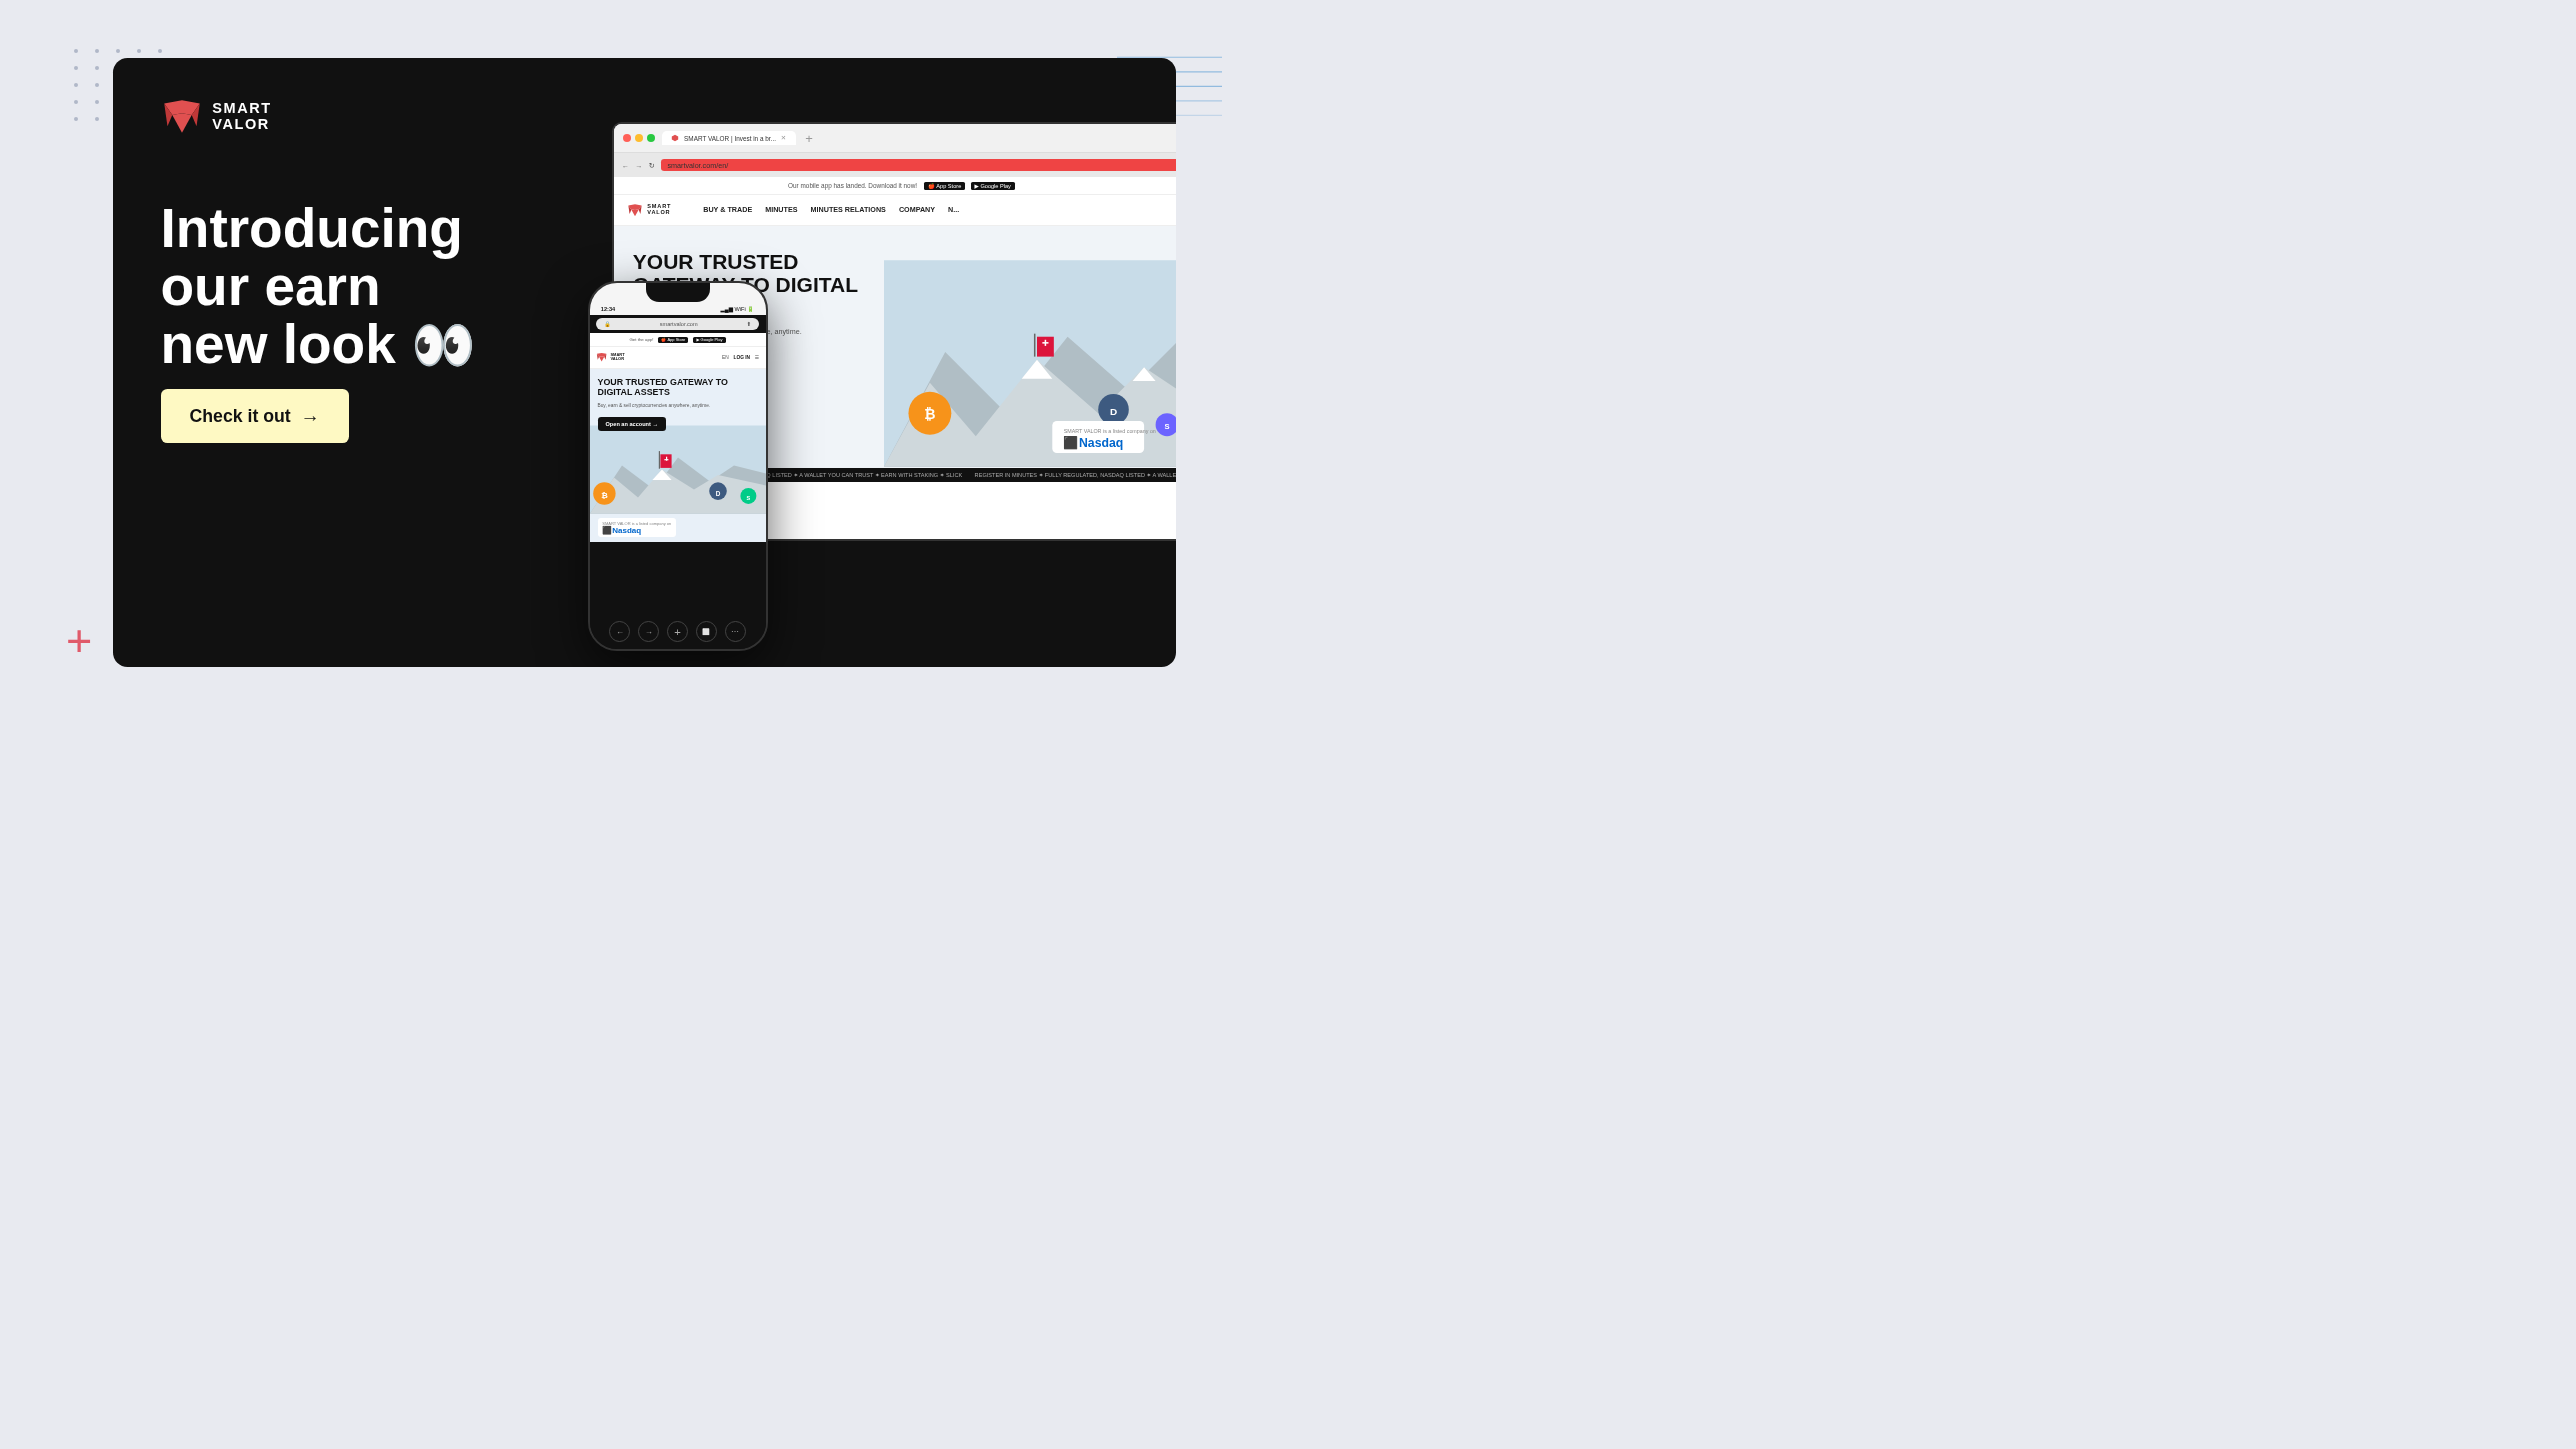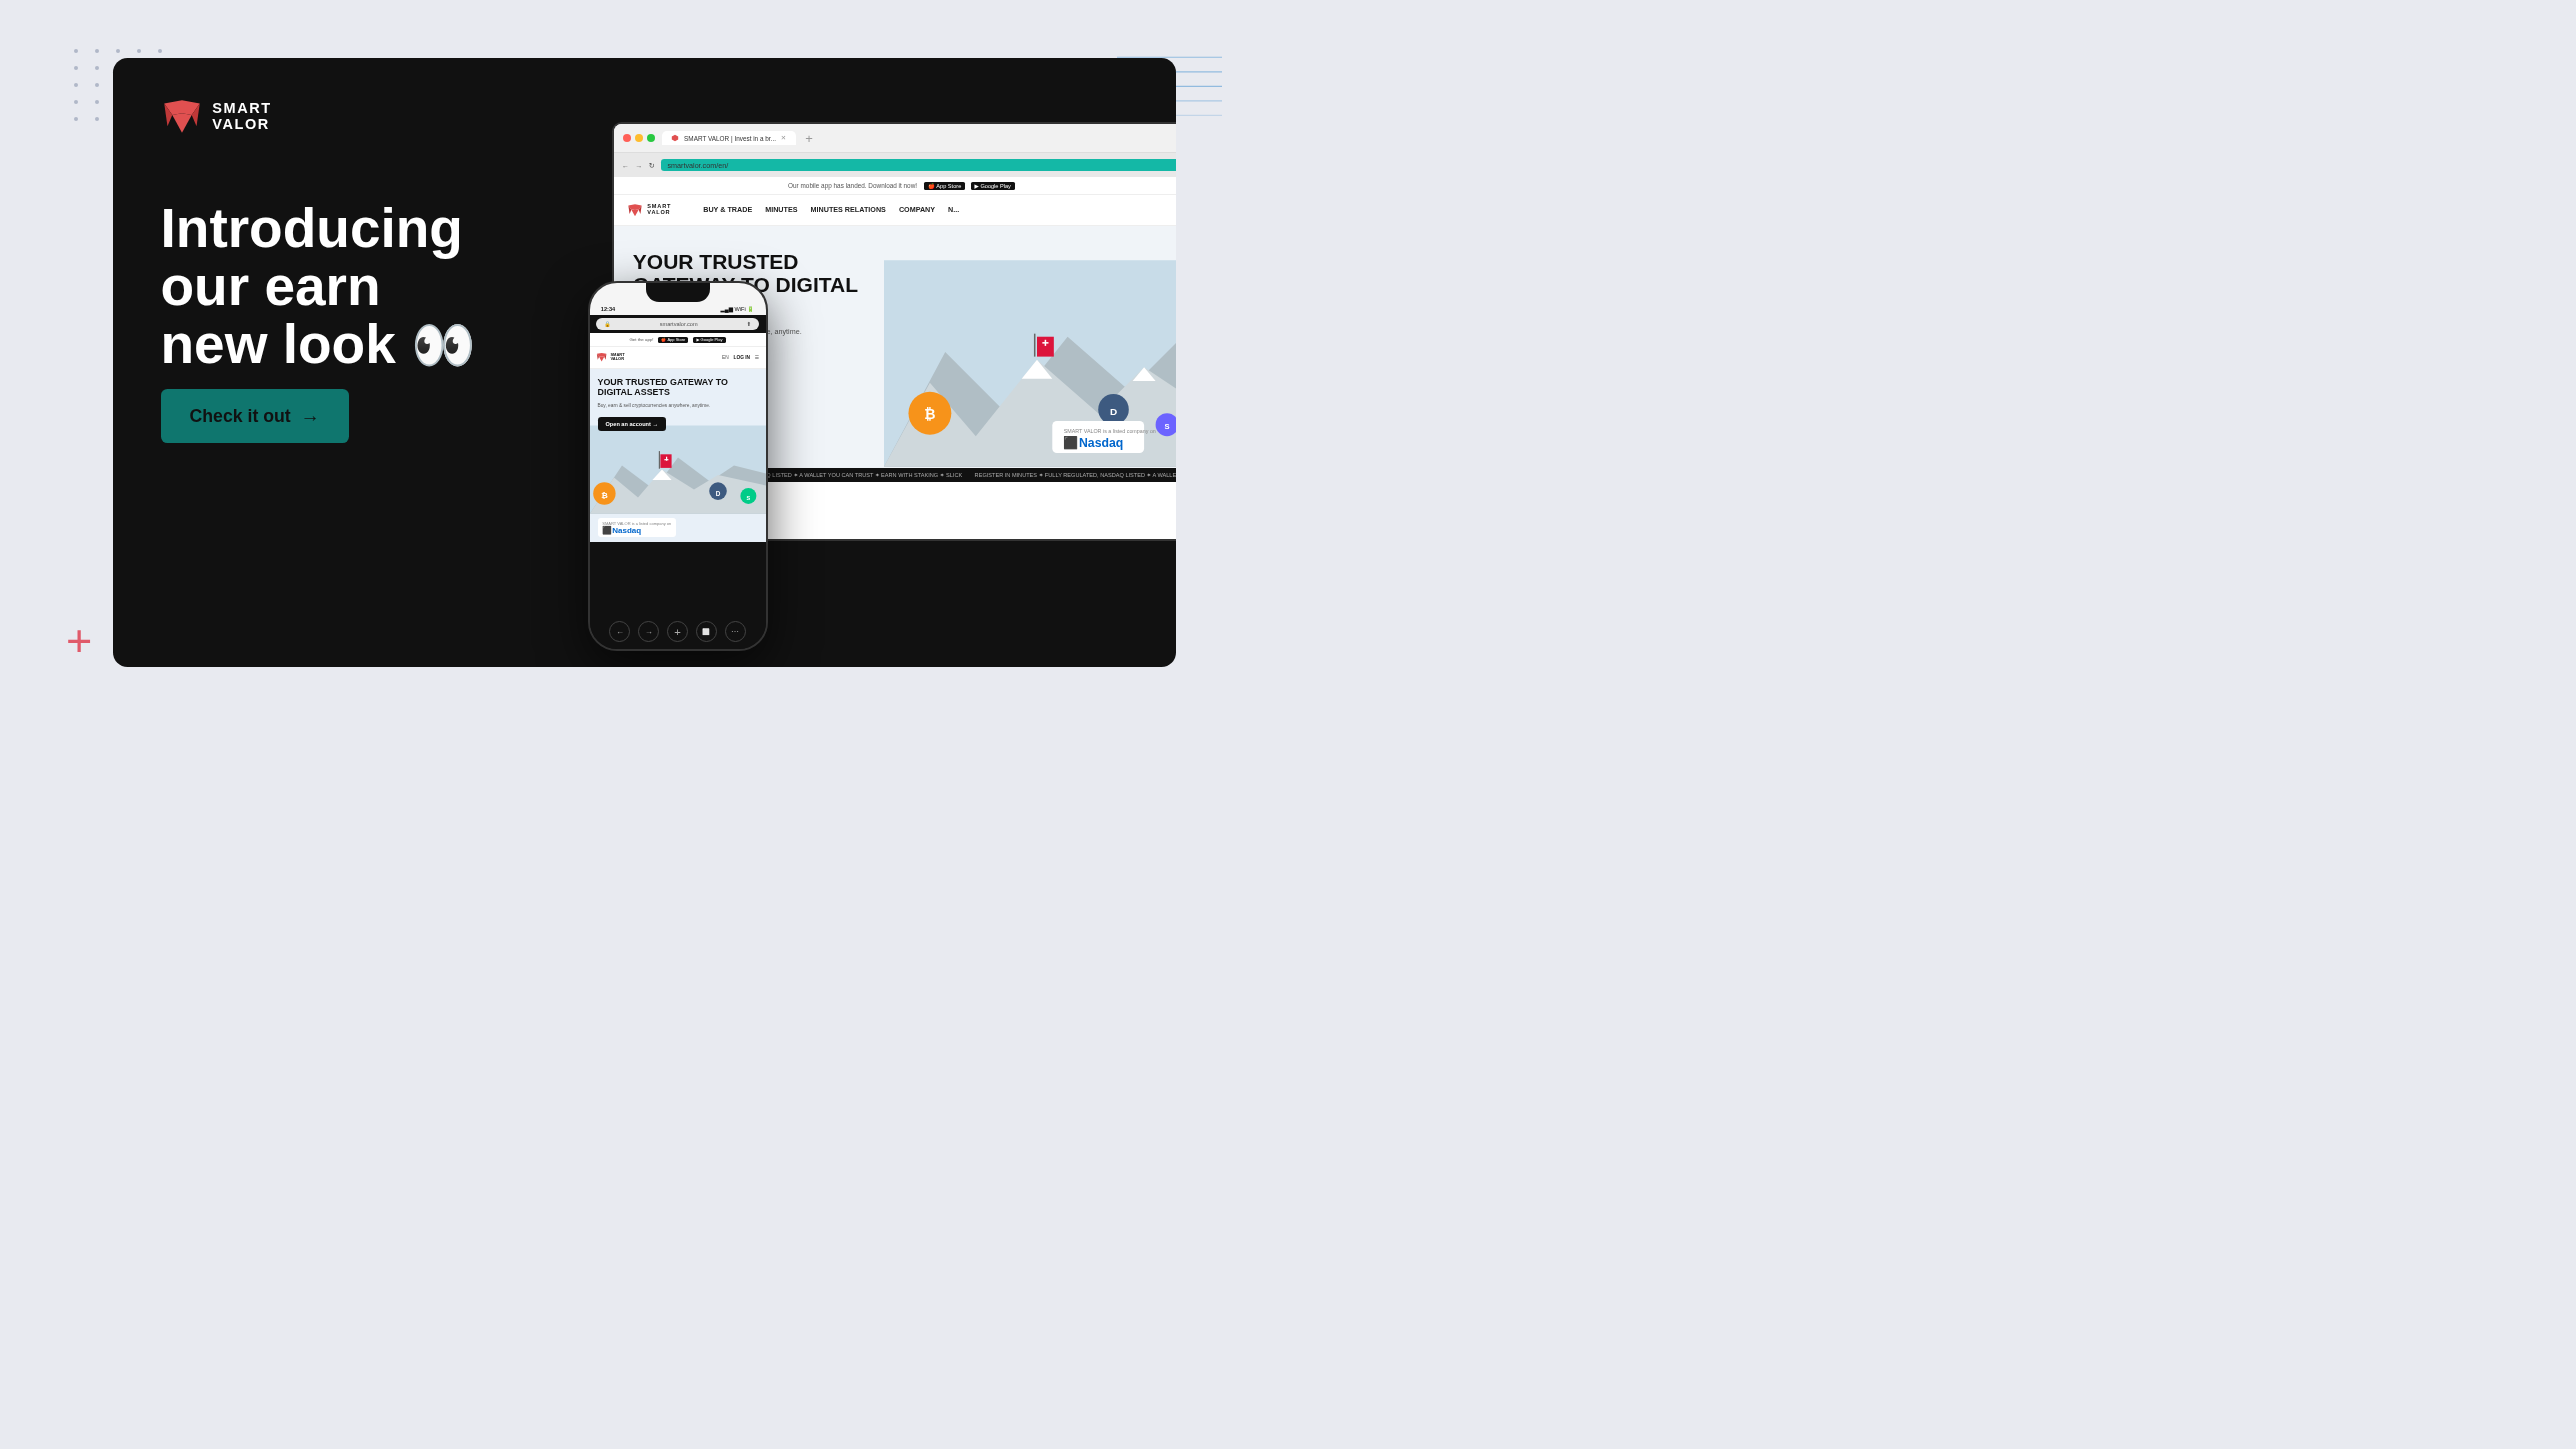--- a/index.html
+++ b/index.html
@@ -109,21 +109,21 @@
 
     .headline-emoji {
       font-size: 52px;
     }
 
     
     .cta-button {
       display: inline-flex;
       align-items: center;
       gap: 9.7px;
-      background: #0f766e;
+      background: #fef9c3;
       color: #111111;
       font-size: 17.7px;
       font-weight: 700;
       padding: 16px 29px;
       border-radius: 6.4px;
       border: none;
       cursor: pointer;
       width: fit-content;
       margin-top: 16px;
     }
@@ -198,21 +198,21 @@
       padding: 4px 8px;
       display: flex;
       align-items: center;
       gap: 6.4px;
       height: 24px;
       font-size: 7.2px;
       color: #555;
     }
 
     .url-bar {
-      background: #14b8a6;
+      background: #ef4444;
       border-radius: 3.2px;
       padding: 1.6px 6.4px;
       flex: 1;
       font-size: 7.2px;
       color: #333;
     }
 
     
     .site-topbar {
       background: white;

